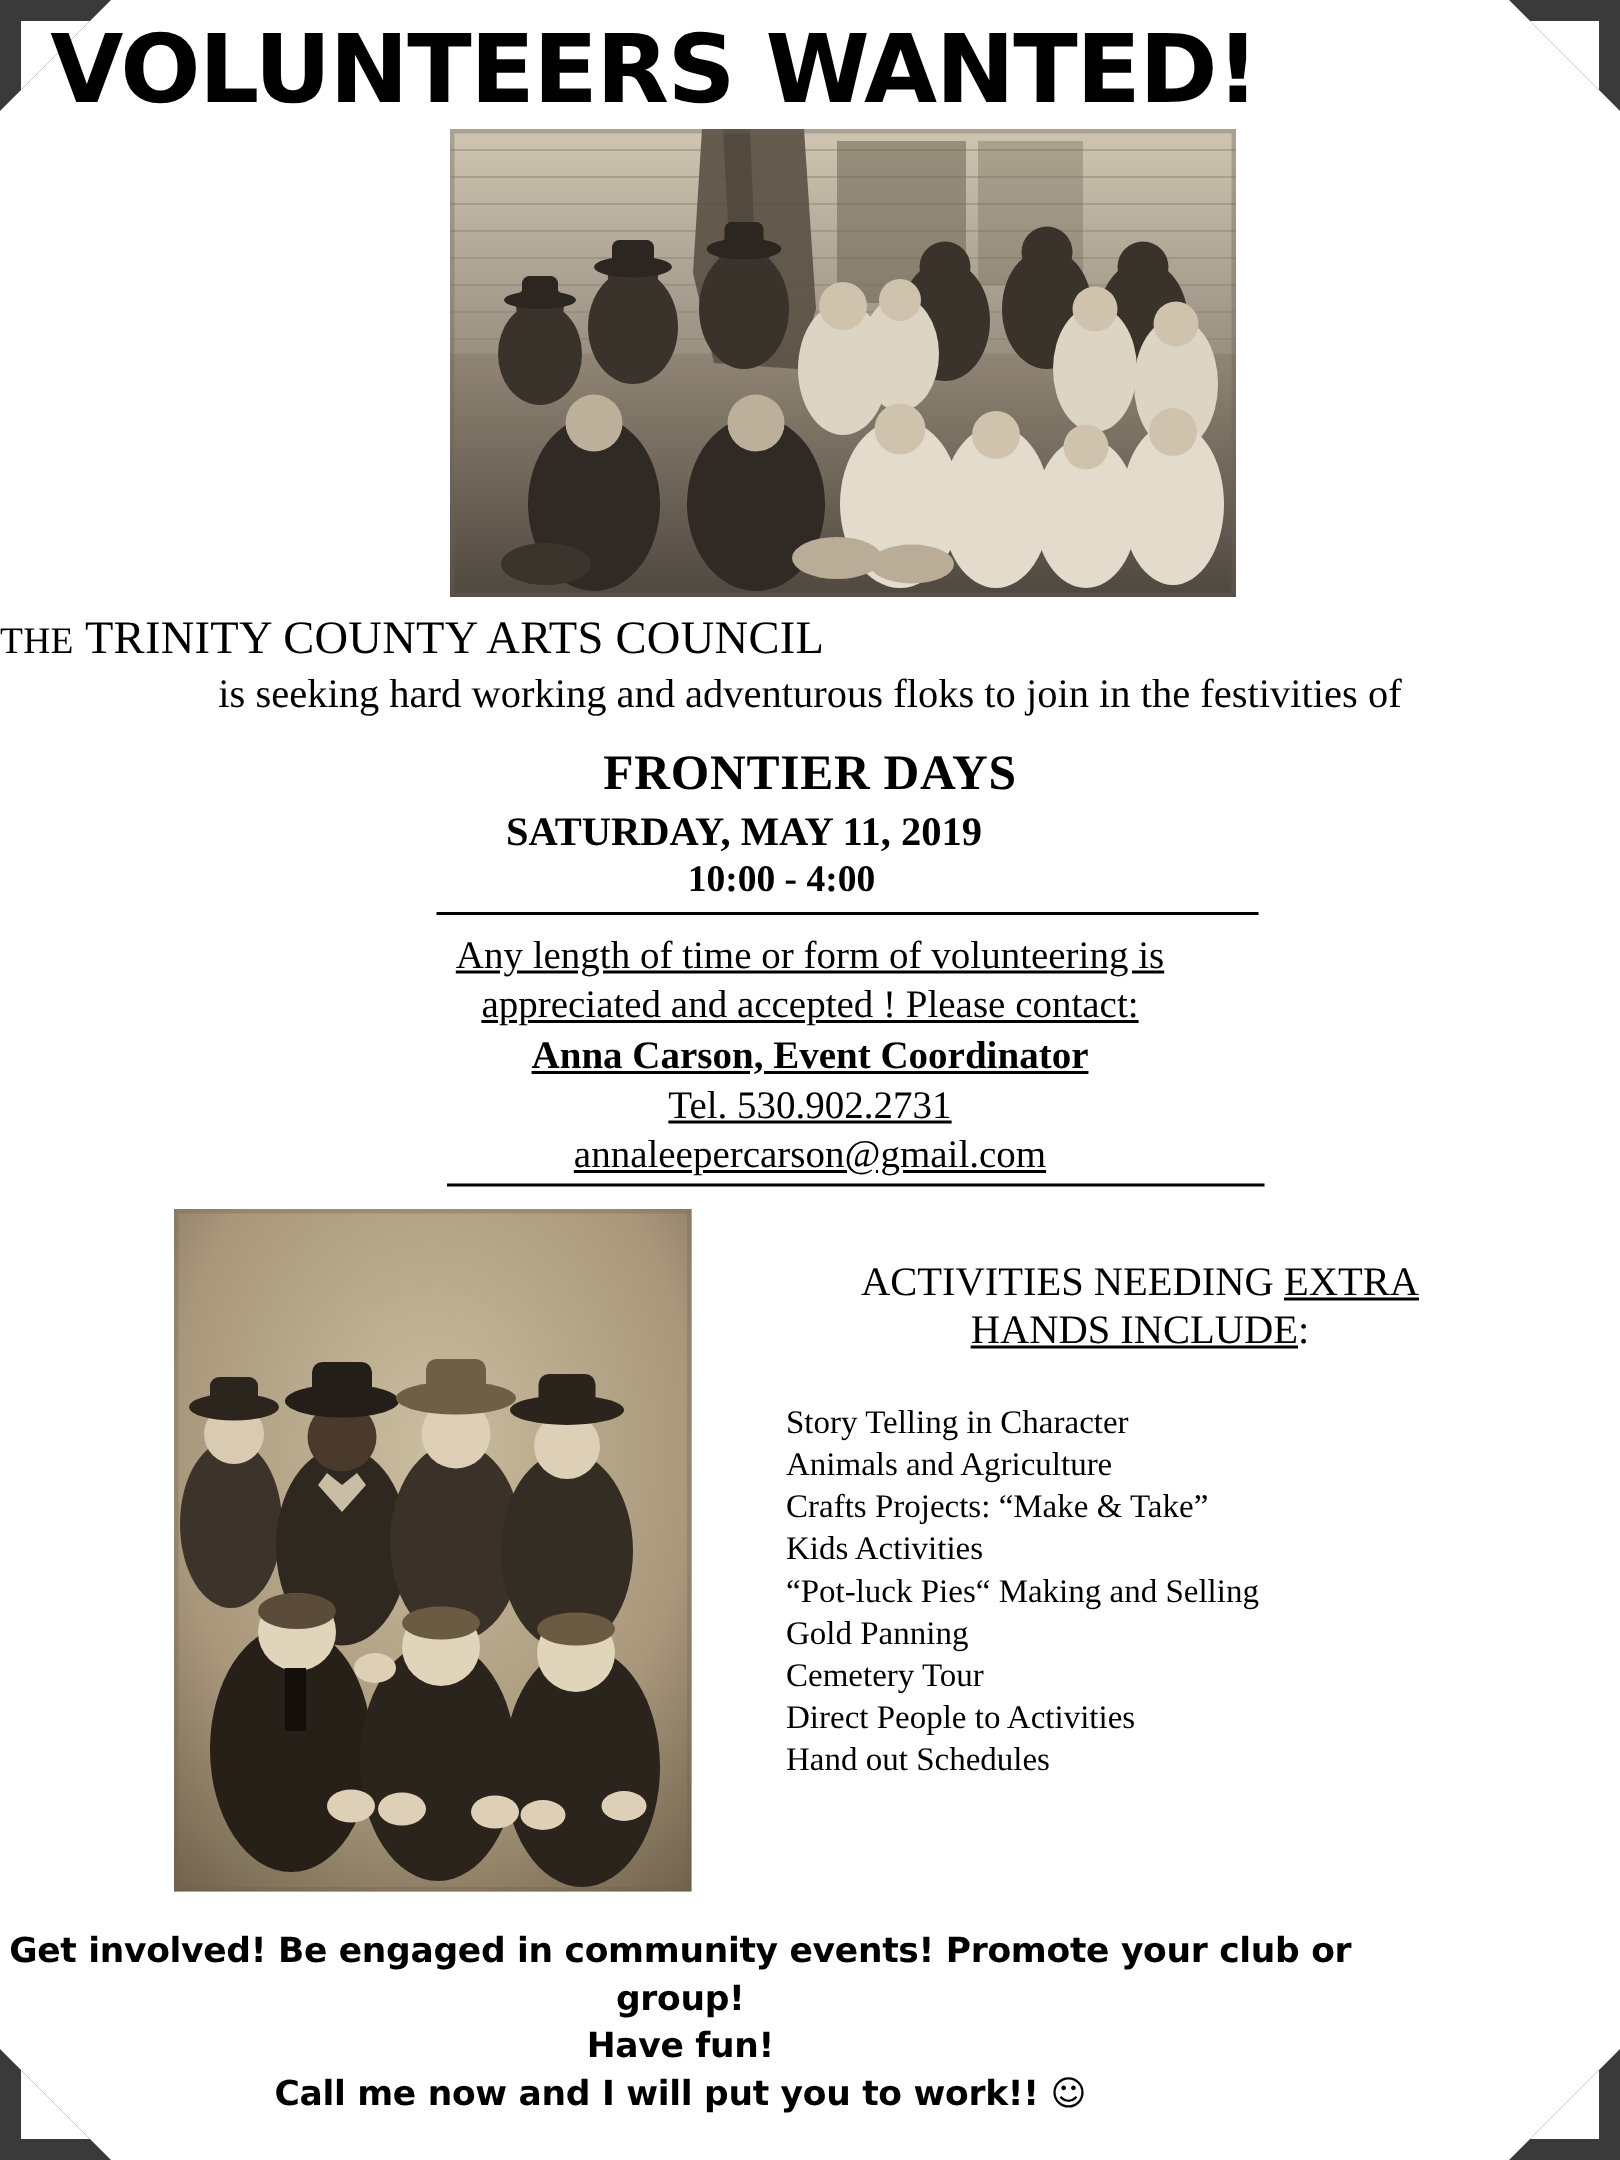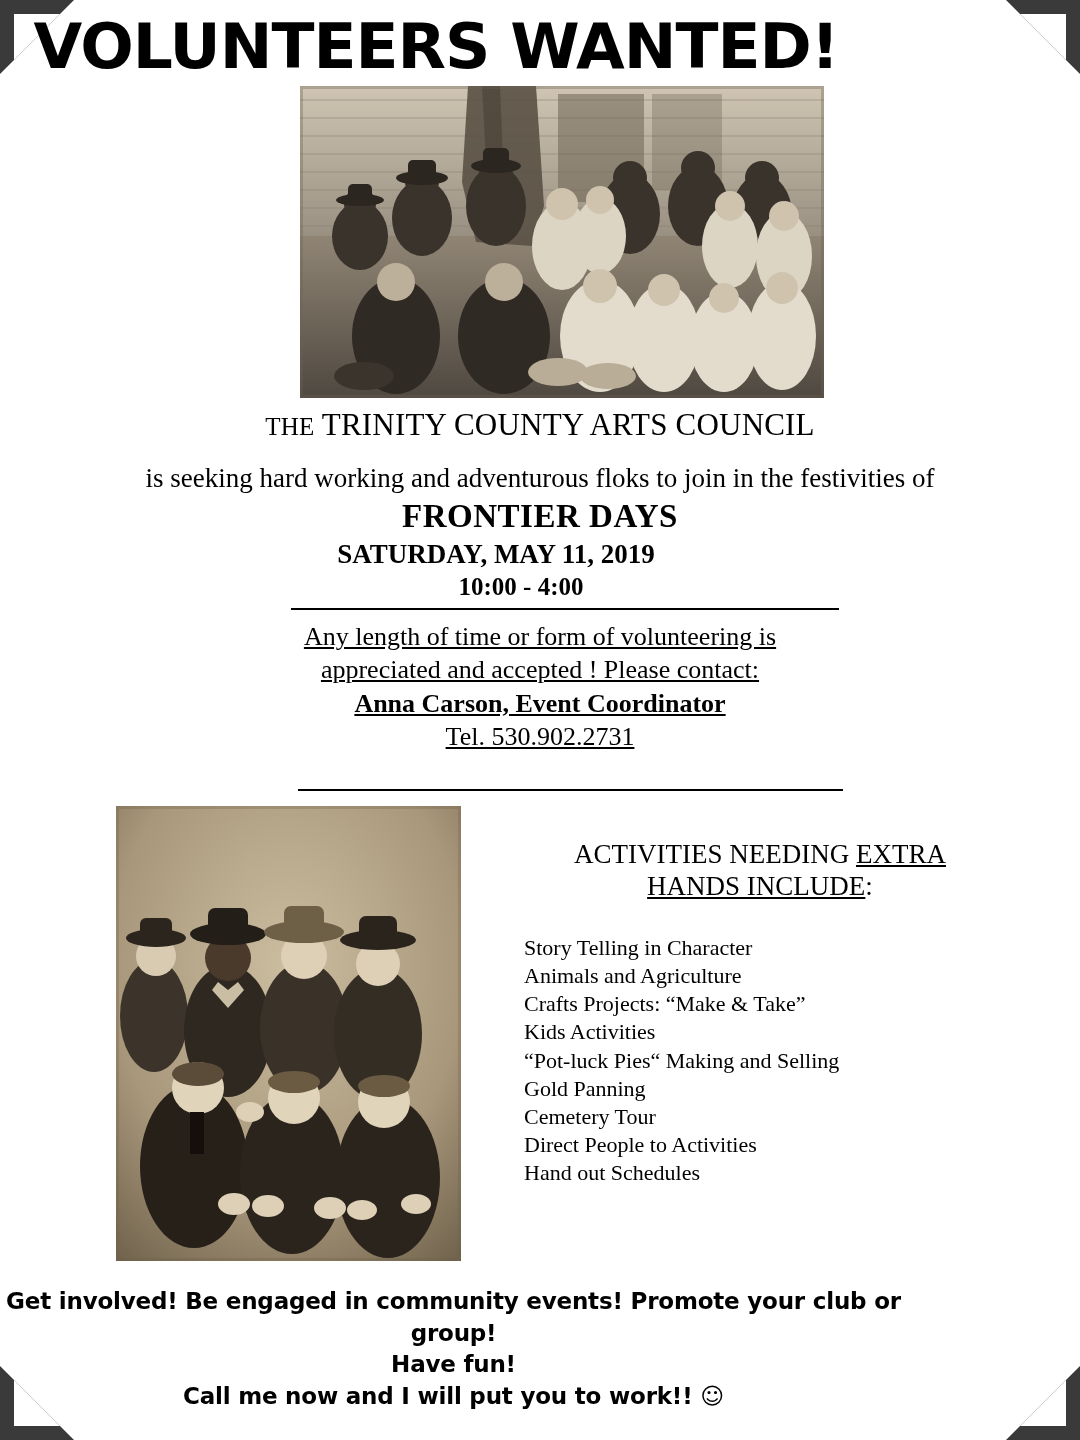--- a/index.html
+++ b/index.html
@@ -109,35 +109,34 @@
     background: #7b6b58;
   }
   .photo-top svg, .photo-bottom svg { display: block; }
 
   
   .org-line {
     position: absolute;
     top: 407px;
     left: 0;
     width: 1080px;
-    text-align: center;
+    text-align: left;
     font-size: 31px;
     letter-spacing: 0.2px;
   }
   .sc { font-size: 31px; }
   .sc-small { font-size: 25px; }
 
   .seeking-line {
     position: absolute;
     top: 447px;
     left: 0;
     width: 1080px;
     text-align: center;
     font-size: 27px;
-    margin-top: 16px;
   }
 
   .event-title {
     position: absolute;
     top: 498px;
     left: 0;
     width: 1080px;
     text-align: center;
     font-size: 33px;
     font-weight: bold;
@@ -343,20 +342,21 @@
 <div class="event-date">SATURDAY, MAY 11, 2019</div>
 <div class="event-time">10:00 - 4:00</div>
 
 <div class="rule rule-top"></div>
 
 <div class="contact-block">
   <div>Any length of time or form of volunteering is</div>
   <div>appreciated and accepted !  Please contact:</div>
   <div class="bold">Anna Carson, Event Coordinator</div>
   <div>Tel. 530.902.2731</div>
+  <div>annaleepercarson@gmail.com</div>
 </div>
 
 <div class="rule rule-bottom"></div>
 
 <div class="photo-bottom">
   <svg width="345" height="455" viewBox="0 0 345 455" xmlns="http://www.w3.org/2000/svg" role="img" aria-label="historic studio group portrait">
     <defs>
       <radialGradient id="bgBot" cx="0.5" cy="0.35" r="0.85">
         <stop offset="0" stop-color="#cbbda0"></stop>
         <stop offset="0.6" stop-color="#a8977b"></stop>

